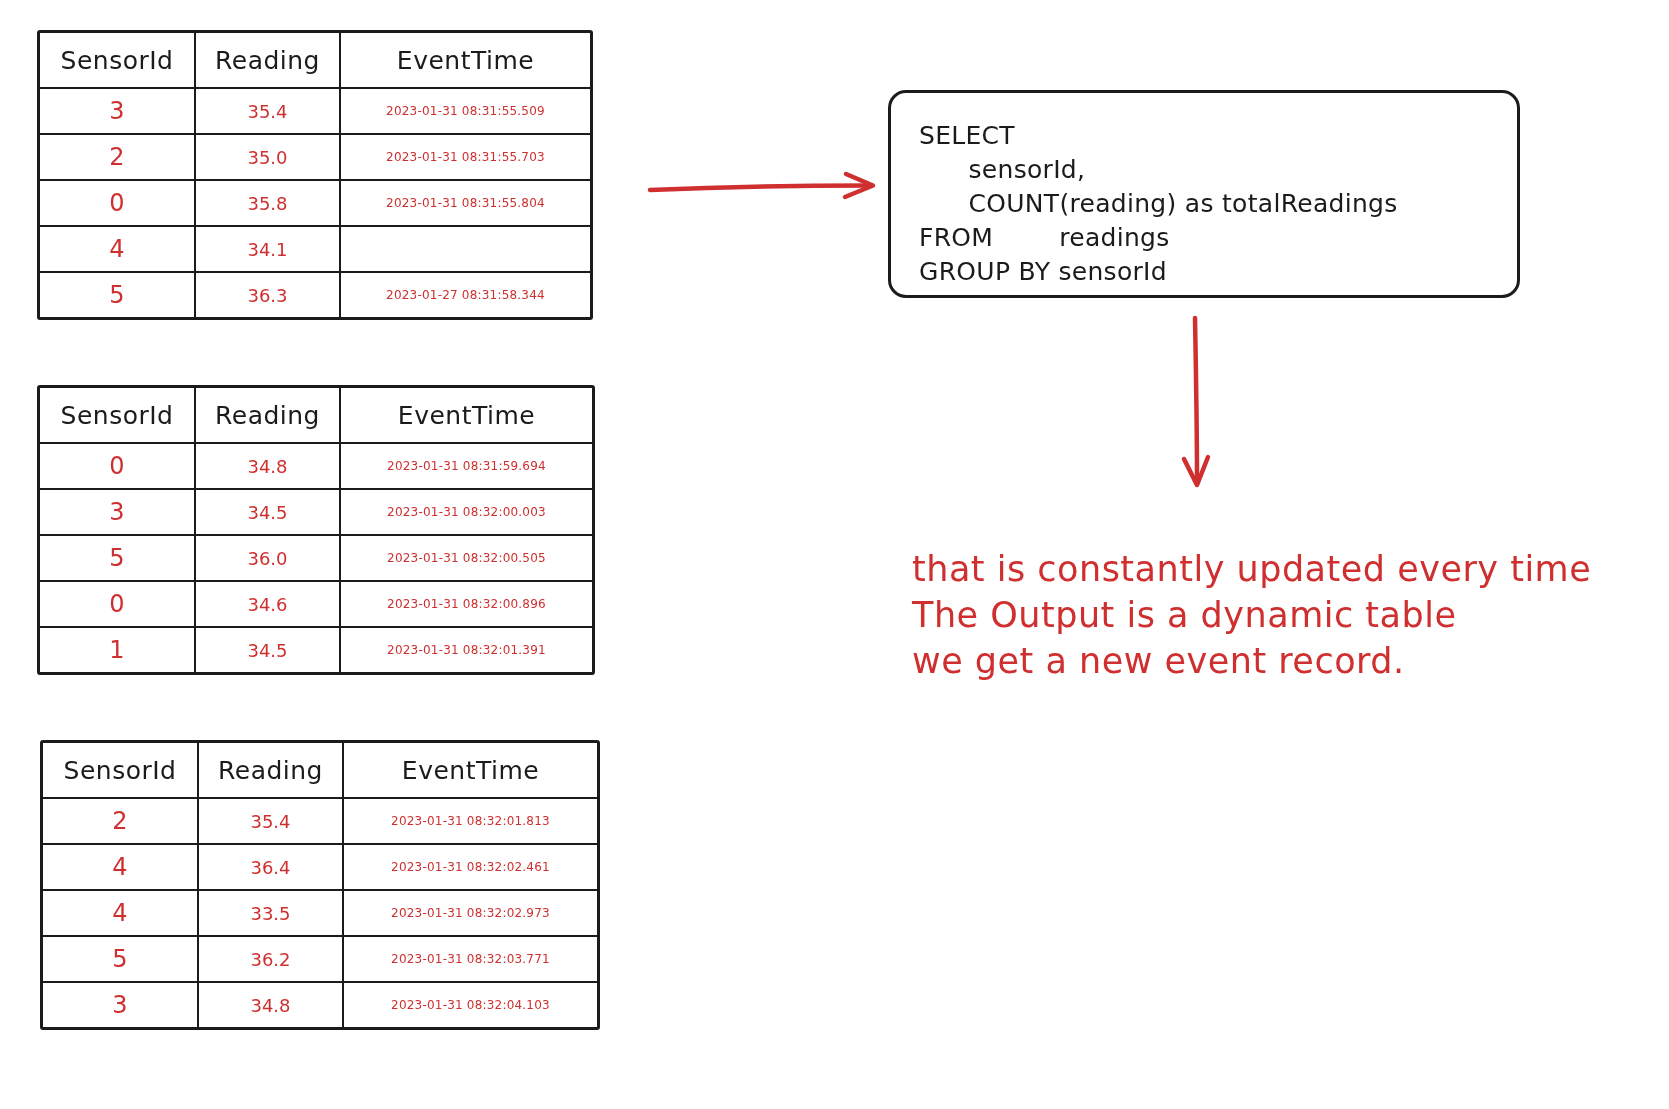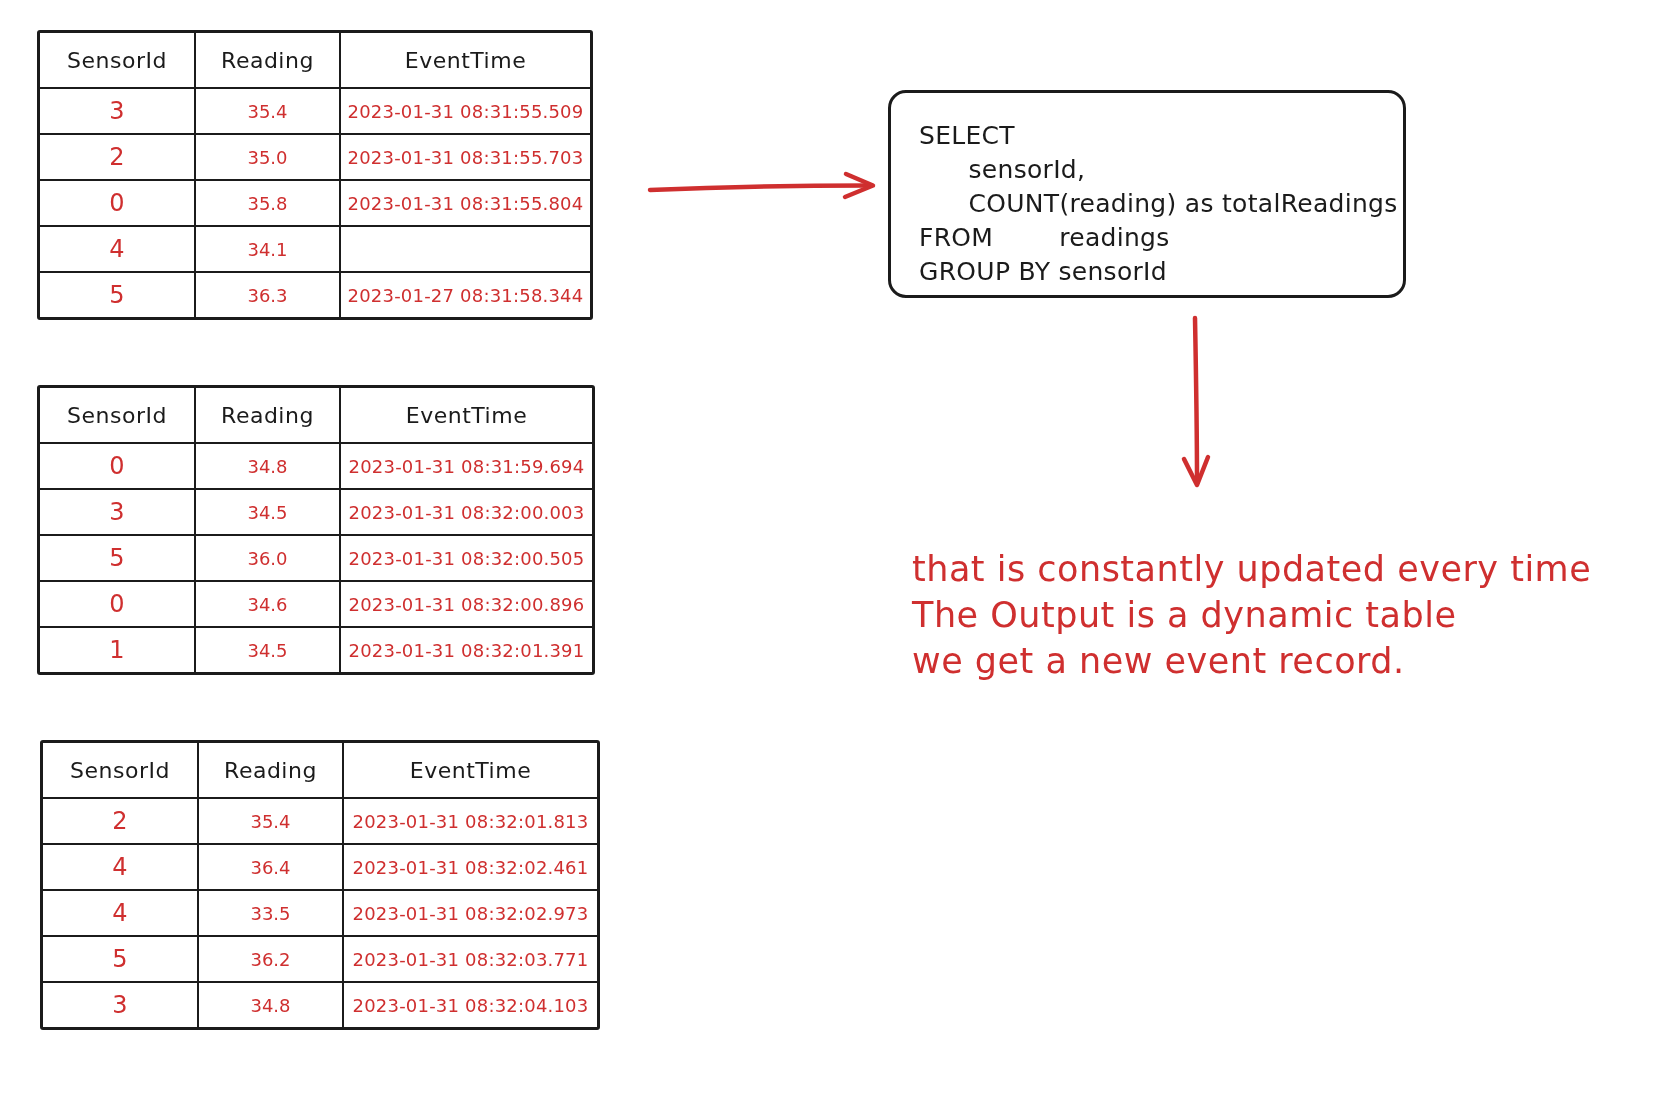--- a/index.html
+++ b/index.html
@@ -29,31 +29,31 @@
     grid-template-columns:156px 145px 1fr;
   }
   .t-row.t-header{height:54px;}
   .t-row.t-data{height:46px;border-top:2.5px solid var(--ink);}
   .t-cell{
     display:flex;align-items:center;justify-content:center;
     overflow:hidden;white-space:nowrap;
   }
   .t-cell.c0,.t-cell.c1{border-right:2.5px solid var(--ink);}
   .t-header .t-cell{
-    color:var(--ink);font-size:22px;letter-spacing:.5px;
+    color:var(--ink);font-size:25px;letter-spacing:.5px;
   }
   .t-data .t-cell{color:var(--red);}
   .t-data .c0{font-size:24px;}
   .t-data .c1{font-size:18px;}
-  .t-data .c2{font-size:18px;letter-spacing:.2px;}
+  .t-data .c2{font-size:12px;letter-spacing:.2px;}
 
   
   .sql-box{
     position:absolute;
-    left:888px;top:90px;width:518px;height:208px;
+    left:888px;top:90px;width:632px;height:208px;
     border:3.5px solid var(--ink);
     border-radius:18px;
     background:#fff;
     padding:26px 0 0 28px;
   }
   .sql-box pre{
     font-family:"DejaVu Sans","Liberation Sans",sans-serif;
     font-size:25px;line-height:34px;color:var(--ink);
     white-space:pre;letter-spacing:.3px;
   }

